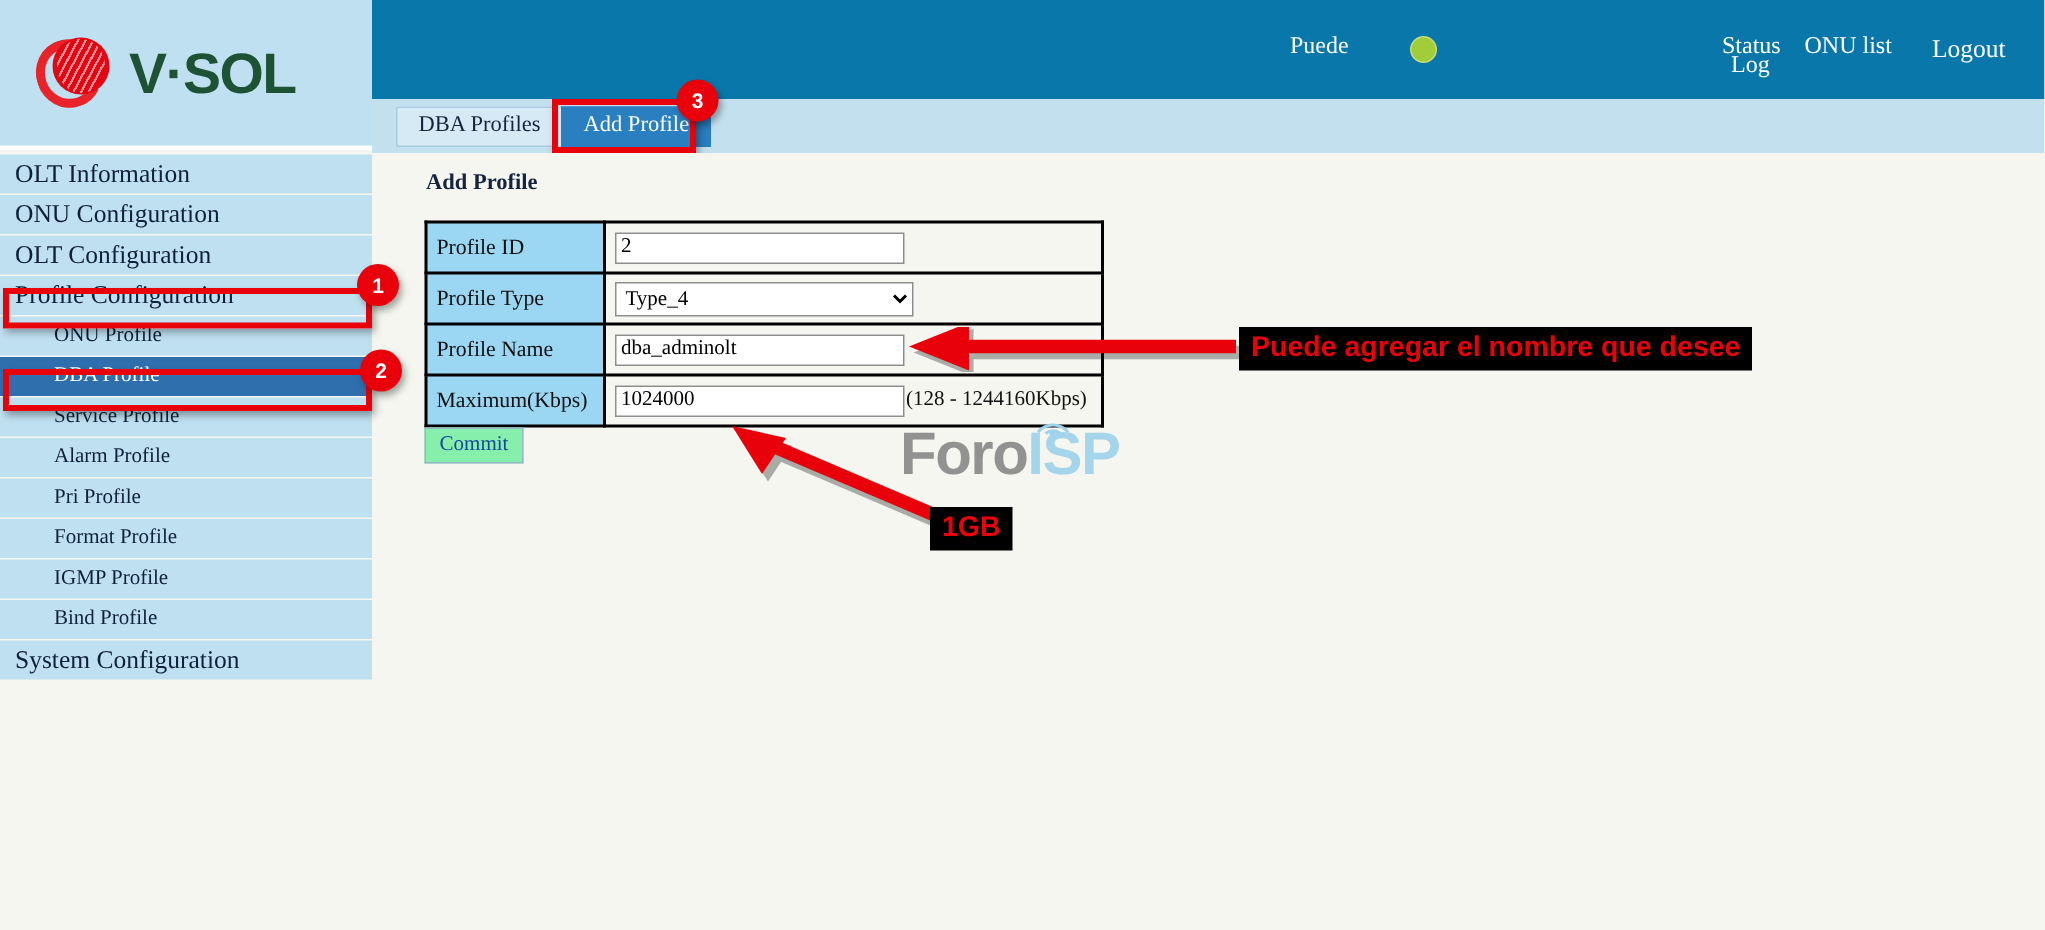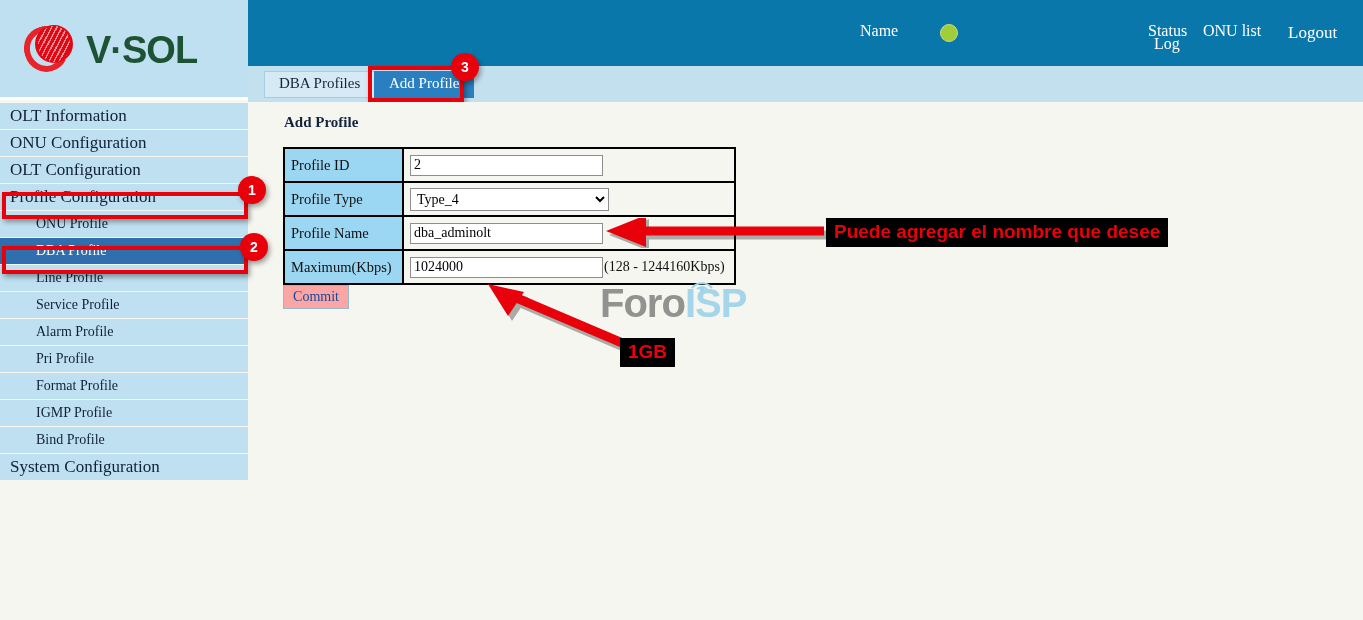--- a/index.html
+++ b/index.html
@@ -139,21 +139,21 @@
   select.sel {
     width: 199px; height: 23px;
     font-family: "Liberation Serif", serif; font-size: 14px;
     color: #000; background: #ffffff;
     border: 1px solid #8d8d8d; padding: 0 2px;
   }
   .hint { font-size: 14px; color: #101010; margin-left: 1px; }
   #commit-btn {
     position: absolute; left: 35px; top: 183px;
     width: 66px; height: 24px;
-    background: #fca5a5; color: #14489c;
+    background: #86efac; color: #14489c;
     border: 1px solid #9ab8ca;
     font-family: "Liberation Serif", serif; font-size: 14px;
     cursor: pointer;
   }
 
   
   #watermark {
     position: absolute; left: 352px; top: 179px;
     font-family: "Liberation Sans", sans-serif;
     font-size: 40px; font-weight: bold; letter-spacing: -1px;
@@ -209,42 +209,41 @@
       <span class="logo-mark">
         <span class="crescent"></span>
         <span class="ball"></span>
         <span class="streak"></span>
       </span>
       <span class="logo-text">V·SOL</span>
     </div>
   </div>
 
   <div id="topbar">
-    <div class="top-link" id="top-save">Name</div>
+    <div class="top-link" id="top-save">Puede</div>
     <div id="status-dot"></div>
     <div class="top-link" id="top-log">Log</div>
     <div class="top-link" id="top-status">Status</div>
     <div class="top-link" id="top-onulist">ONU list</div>
     <div class="top-link" id="top-logout">Logout</div>
   </div>
 
   <div id="tabstrip">
     <div class="tab" id="tab-dba">DBA Profiles</div>
     <div class="tab" id="tab-add">Add Profile</div>
     <div id="tab-add-highlight"></div>
   </div>
 
   <div id="sidebar">
     <div class="nav-item main">OLT Information</div>
     <div class="nav-item main">ONU Configuration</div>
     <div class="nav-item main">OLT Configuration</div>
     <div class="nav-item main">Profile Configuration</div>
     <div class="nav-item sub">ONU Profile</div>
     <div class="nav-item sub active">DBA Profile</div>
-    <div class="nav-item sub">Line Profile</div>
     <div class="nav-item sub">Service Profile</div>
     <div class="nav-item sub">Alarm Profile</div>
     <div class="nav-item sub">Pri Profile</div>
     <div class="nav-item sub">Format Profile</div>
     <div class="nav-item sub">IGMP Profile</div>
     <div class="nav-item sub">Bind Profile</div>
     <div class="nav-item main">System Configuration</div>
   </div>
 
   <div class="hl-box" id="hl-profile-config"></div>

